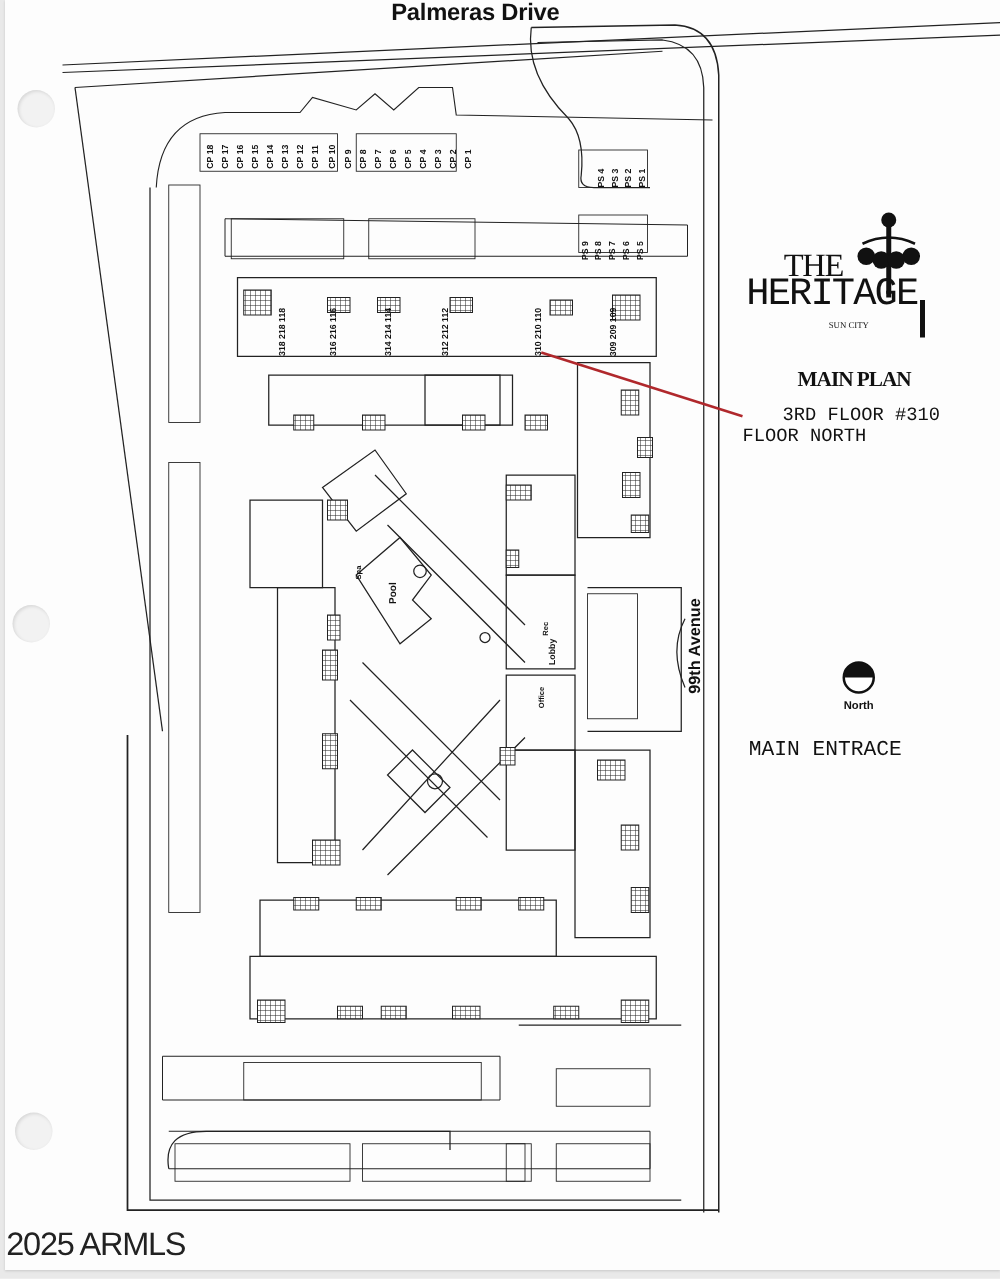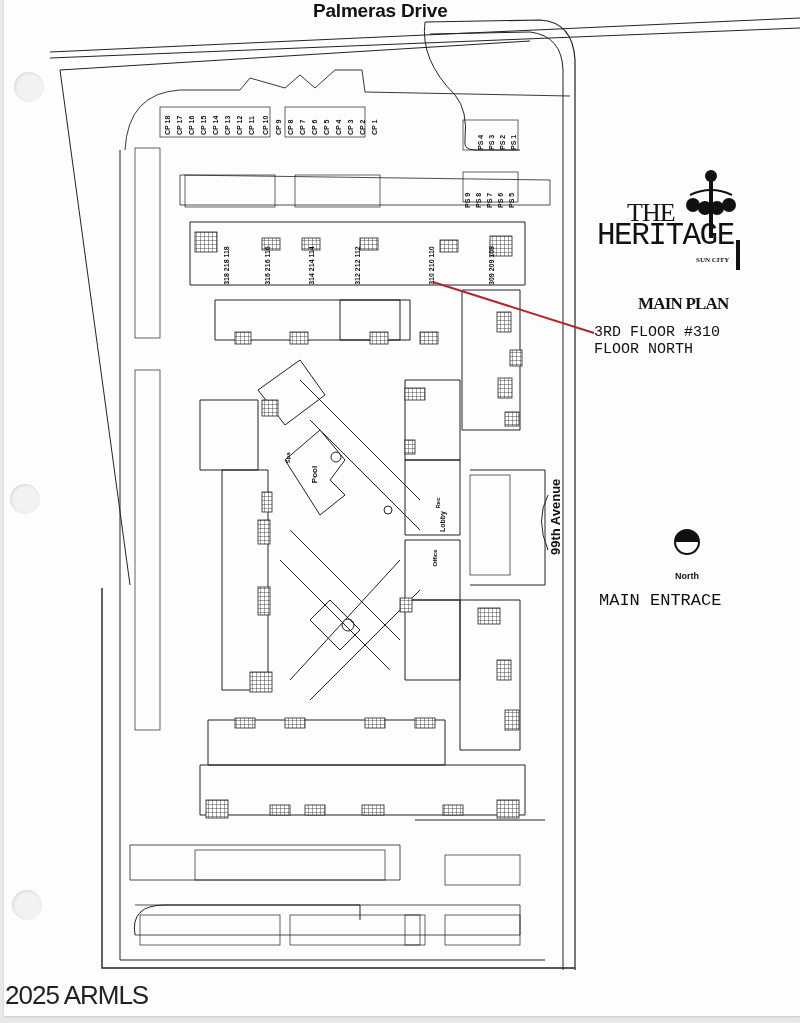--- a/index.html
+++ b/index.html
@@ -17,26 +17,26 @@
   }
   svg.plan { position: absolute; left: 0; top: 0; }
   .lbl { position: absolute; white-space: nowrap; color: #111; }
   .road-top { left: 272px; top: 0px; font-weight: bold; font-size: 19px; letter-spacing: -0.2px; padding-left: 41px; }
   .road-right {
     left: 548px; top: 555px; font-weight: bold; font-size: 13px;
     transform: rotate(-90deg); transform-origin: left top;
   }
   .logo-the { left: 627px; top: 198px; font-family: "Liberation Serif", serif; font-size: 26px; letter-spacing: -1px; }
   .logo-heritage { left: 597px; top: 218px; font-family: Liberation Mono, monospace; font-size: 31px; letter-spacing: -1.5px; }
-  .logo-suncity { left: 696px; top: 256px; font-family: "Liberation Serif", serif; font-size: 7px; font-weight: bold; }
+  .logo-suncity { left: 663px; top: 256px; font-family: "Liberation Serif", serif; font-size: 7px; font-weight: normal; }
   .site-plan { left: 638px; top: 294px; font-family: "Liberation Serif", serif; font-weight: bold; font-size: 17px; letter-spacing: -0.8px; }
   .note { left: 594px; font-family: "Liberation Mono", monospace; font-size: 15px; }
-  .note1 { top: 324px; }
+  .note1 { top: 324px; margin-left: 32px; }
   .note2 { top: 341px; }
-  .north { left: 675px; top: 571px; font-weight: bold; font-size: 9px; }
+  .north { left: 675px; top: 559px; font-weight: bold; font-size: 9px; }
   .main-ent { left: 599px; top: 591px; font-family: "Liberation Mono", monospace; font-size: 17px; }
   .watermark {
     left: 5px; top: 960px; font-size: 26px; letter-spacing: -1px; color: #222; margin-top: 20px;
   }
   .stall { font-family: "Liberation Sans", sans-serif; font-weight: bold; fill: #111; font-size: 7px; }
 </style>
 </head>
 <body>
 
 <div class="page">

